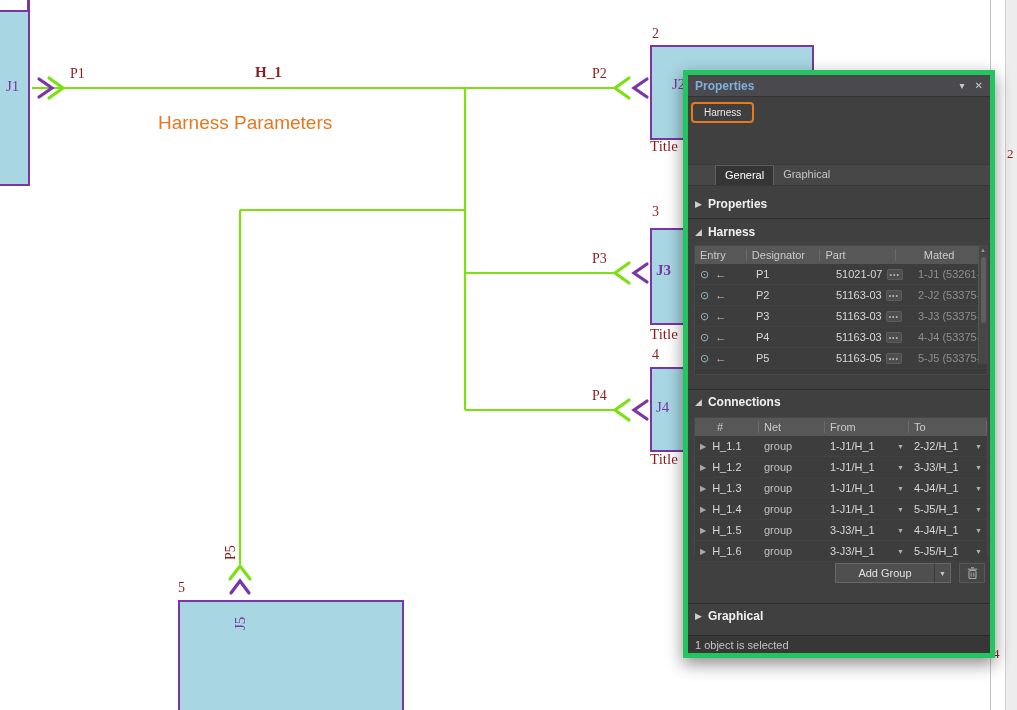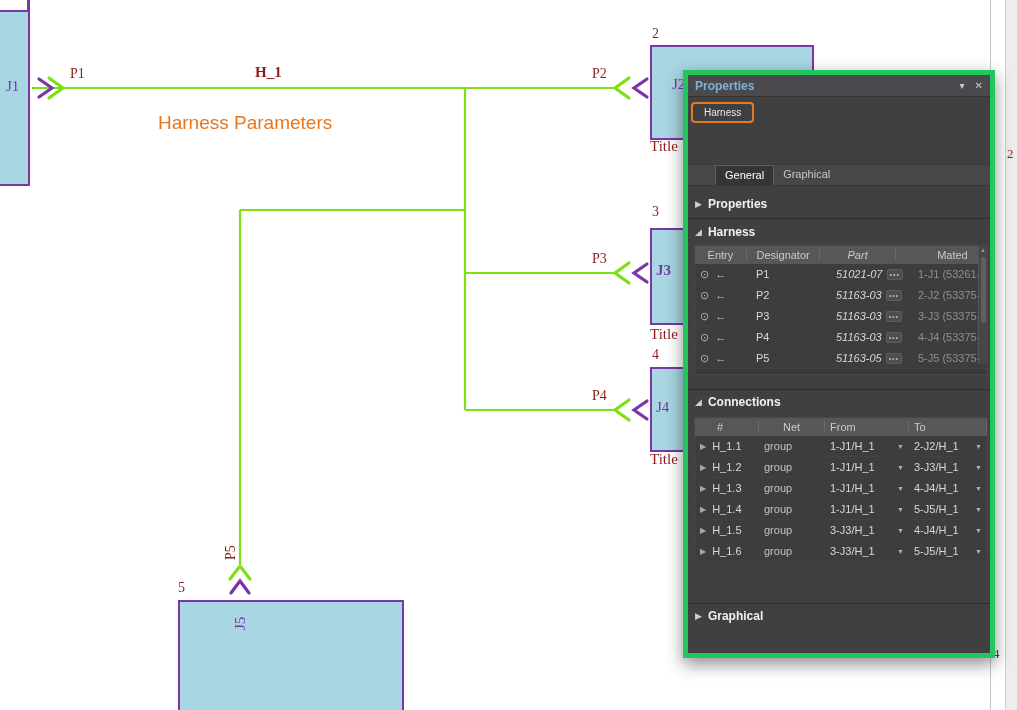--- a/index.html
+++ b/index.html
@@ -37,26 +37,26 @@
   .tabs{position:absolute;left:0;top:89px;right:0;height:22px;background:#474747;
         border-top:1px solid #3a3a3a;border-bottom:1px solid #383838;display:flex;
         align-items:stretch;padding-left:27px;box-sizing:border-box;}
   .tab{padding:3px 9px 0 9px;color:#c6c6c6;}
   .tab.active{background:#353535;border:1px solid #5f5f5f;border-bottom:none;color:#ffffff;}
   .sect{position:absolute;left:7px;display:flex;gap:6px;align-items:center;font-weight:bold;
         color:#f0f0f0;font-size:12px;}
   .tri{color:#cfcfcf;font-size:9px;font-weight:normal;}
   .hr{position:absolute;left:0;right:0;height:1px;background:#2e2e2e;}
   .table{position:absolute;left:6px;width:294px;background:#3a3a3a;border:1px solid #484848;box-sizing:border-box;}
-  .thead{display:flex;height:18px;background:#575757;color:#cacaca;align-items:center;text-align:center;}
+  .thead{display:flex;height:18px;background:#575757;color:#cacaca;align-items:center;}
   .th{box-sizing:border-box;padding:0 5px;border-right:1px solid #6a6a6a;overflow:hidden;white-space:nowrap;}
   .trow{display:flex;height:20px;align-items:center;border-bottom:1px solid #424242;background:#3d3d3d;}
   .c{box-sizing:border-box;padding:0 5px;overflow:hidden;white-space:nowrap;}
   
-  .e1{width:56px;} .e2{width:80px;} .e3{width:82px;font-style:italic;} .e4{width:74px;color:#8f8f8f;}
+  .e1{width:56px;} .e2{width:80px;} .e3{width:82px;} .e4{width:74px;color:#8f8f8f;}
   .eicon{color:#9db8cc;margin-right:6px;font-size:11px;}
   .earrow{color:#c6c6c6;}
   .more{background:#4e4e4e;border:1px solid #5d5d5d;border-radius:2px;color:#b8b8b8;
         font-size:7px;letter-spacing:1px;padding:1px 2px;margin-left:4px;vertical-align:1px;}
   .vscroll{position:absolute;right:0;top:0;width:9px;height:118px;background:#474747;
            border-left:1px solid #555;box-sizing:border-box;text-align:center;}
   .sarrow{color:#9a9a9a;font-size:6px;display:block;line-height:9px;}
   .thumb{width:5px;height:66px;background:#5f5f5f;margin:2px auto 0 auto;border-radius:2px;}
   
   .cc1{width:64px;display:flex;align-items:center;gap:6px;}
@@ -313,21 +313,39 @@
             <span class="dd">▼</span>
           </div>
           <div class="c cc4">
             <span>5-J5/H_1</span>
             <span class="dd">▼</span>
           </div>
         </div>
       </div>
   </div>
 
+  <div class="addrow">
+    <div class="add-btn">
+      <span>Add Group</span>
+    </div>
+    <div class="add-dd">▼</div>
+    <div class="trash">
+      <svg width="11" height="12" viewBox="0 0 11 12">
+        <rect x="2" y="3.5" width="7" height="8" rx="1" fill="none" stroke="#a8a8a8" stroke-width="1.1"></rect>
+        <line x1="0.8" y1="2.2" x2="10.2" y2="2.2" stroke="#a8a8a8" stroke-width="1.1"></line>
+        <line x1="4" y1="0.8" x2="7" y2="0.8" stroke="#a8a8a8" stroke-width="1.1"></line>
+        <line x1="4.2" y1="5.5" x2="4.2" y2="9.8" stroke="#a8a8a8" stroke-width="1"></line>
+        <line x1="6.8" y1="5.5" x2="6.8" y2="9.8" stroke="#a8a8a8" stroke-width="1"></line>
+      </svg>
+    </div>
+  </div>
 
   <div class="hr" style="top:528px;"></div>
 
   <div class="sect" style="top:534px;">
     <span class="tri">▶</span>
     <span>Graphical</span>
   </div>
 
+  <div class="statusbar">
+    <span>1 object is selected</span>
+  </div>
 </div>
 
 </body></html>

